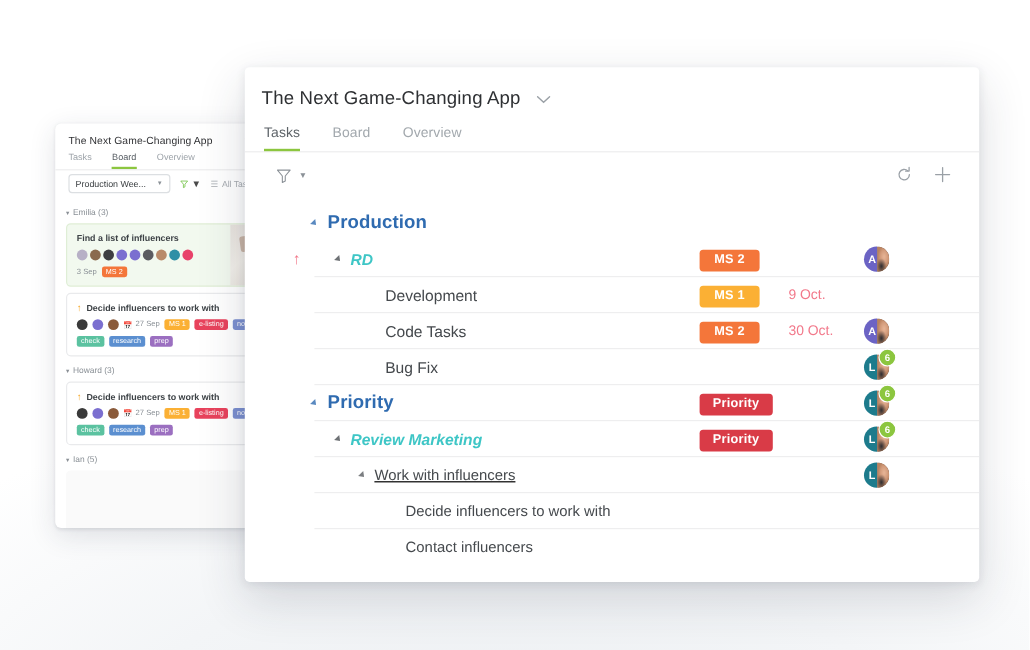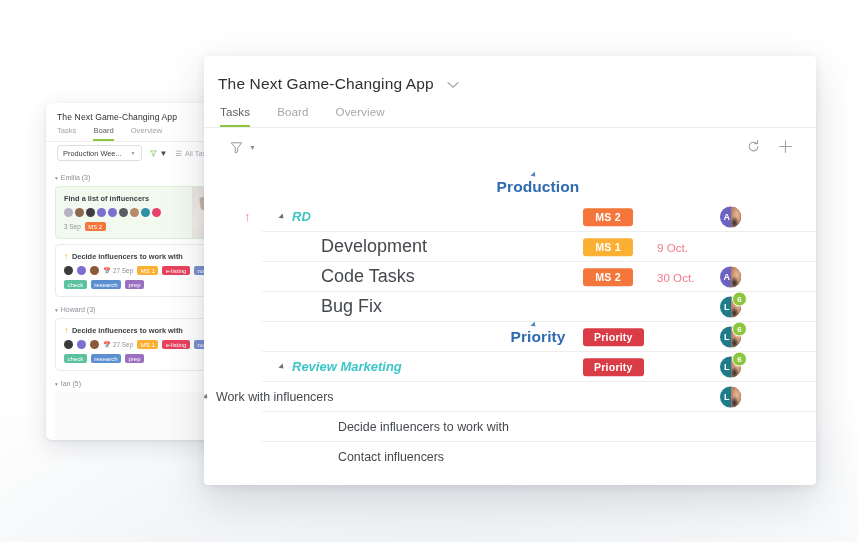--- a/index.html
+++ b/index.html
@@ -146,34 +146,34 @@
   }
   .disc{
     font-size:0;line-height:0;flex:none;
     width:0;height:0;border-left:4.5px solid #4a4e52;
     border-top:3px solid transparent;border-bottom:3px solid transparent;
     transform:rotate(45deg);margin-right:7px;opacity:.8;
   }
   .label{white-space:nowrap;}
 
   
-  .lvl-section{padding-left:56px;flex-direction:column;}
+  .lvl-section{padding-left:56px;}
   .lvl-section .label{font-size:15.5px;font-weight:bold;color:#2f6bb0;letter-spacing:.1px;}
   .lvl-section .disc{border-left-color:#2f6bb0;margin-right:9px;}
 
   .lvl-sub{padding-left:76px;}
   .lvl-sub .label{font-size:13px;font-weight:bold;font-style:italic;color:#3ec6c6;}
   .lvl-sub .disc{border-left-color:#4a4e52;margin-right:8px;}
 
-  .lvl-task{}
+  .lvl-task{padding-left:96px;text-decoration:underline;}
   .lvl-task .label{font-size:12.4px;color:#45494d;}
   .lvl-task .disc{border-left-color:#5a5e62;margin-right:8px;}
 
   .lvl-leaf{padding-left:117px;}
-  .lvl-leaf .label{font-size:18px;color:#45494d;}
+  .lvl-leaf .label{font-size:13px;color:#45494d;}
 
   .lvl-leaf2{padding-left:134px;}
   .lvl-leaf2 .label{font-size:12.4px;color:#45494d;}
 
   
   .col-badge{position:absolute;left:379px;top:50%;transform:translateY(-50%);}
   .col-date{position:absolute;left:453px;top:50%;transform:translateY(-50%);
             font-size:11.6px;color:#f2788a;white-space:nowrap;}
   .col-av{position:absolute;left:516px;top:50%;transform:translateY(-50%);}
 

